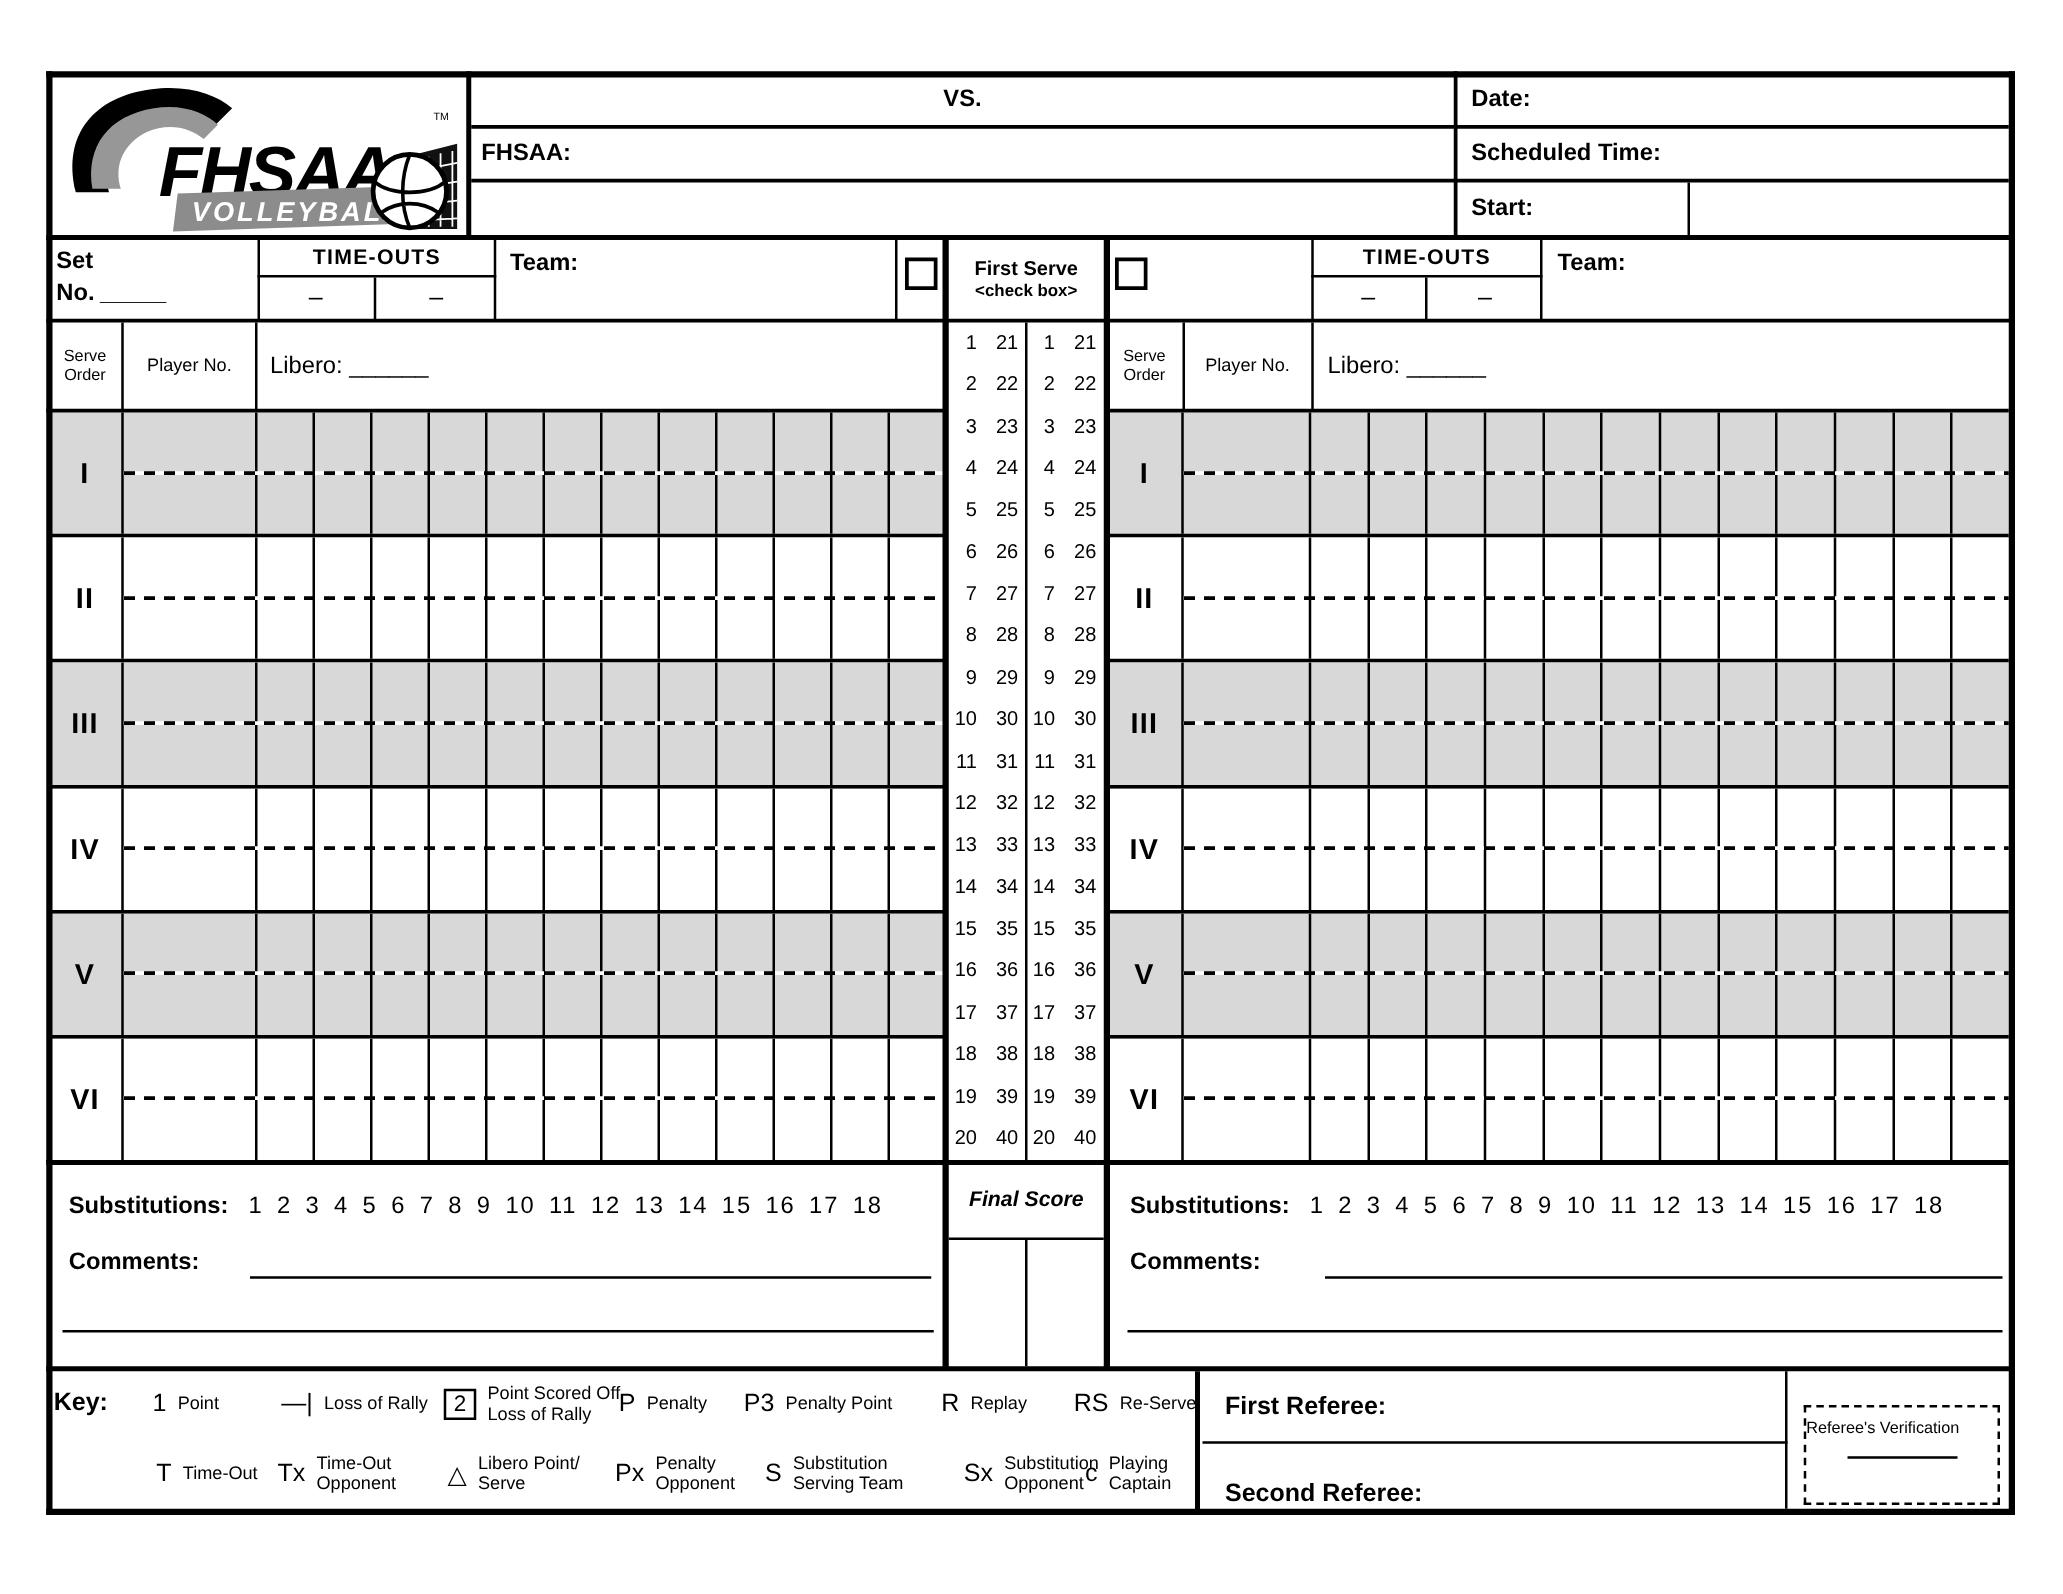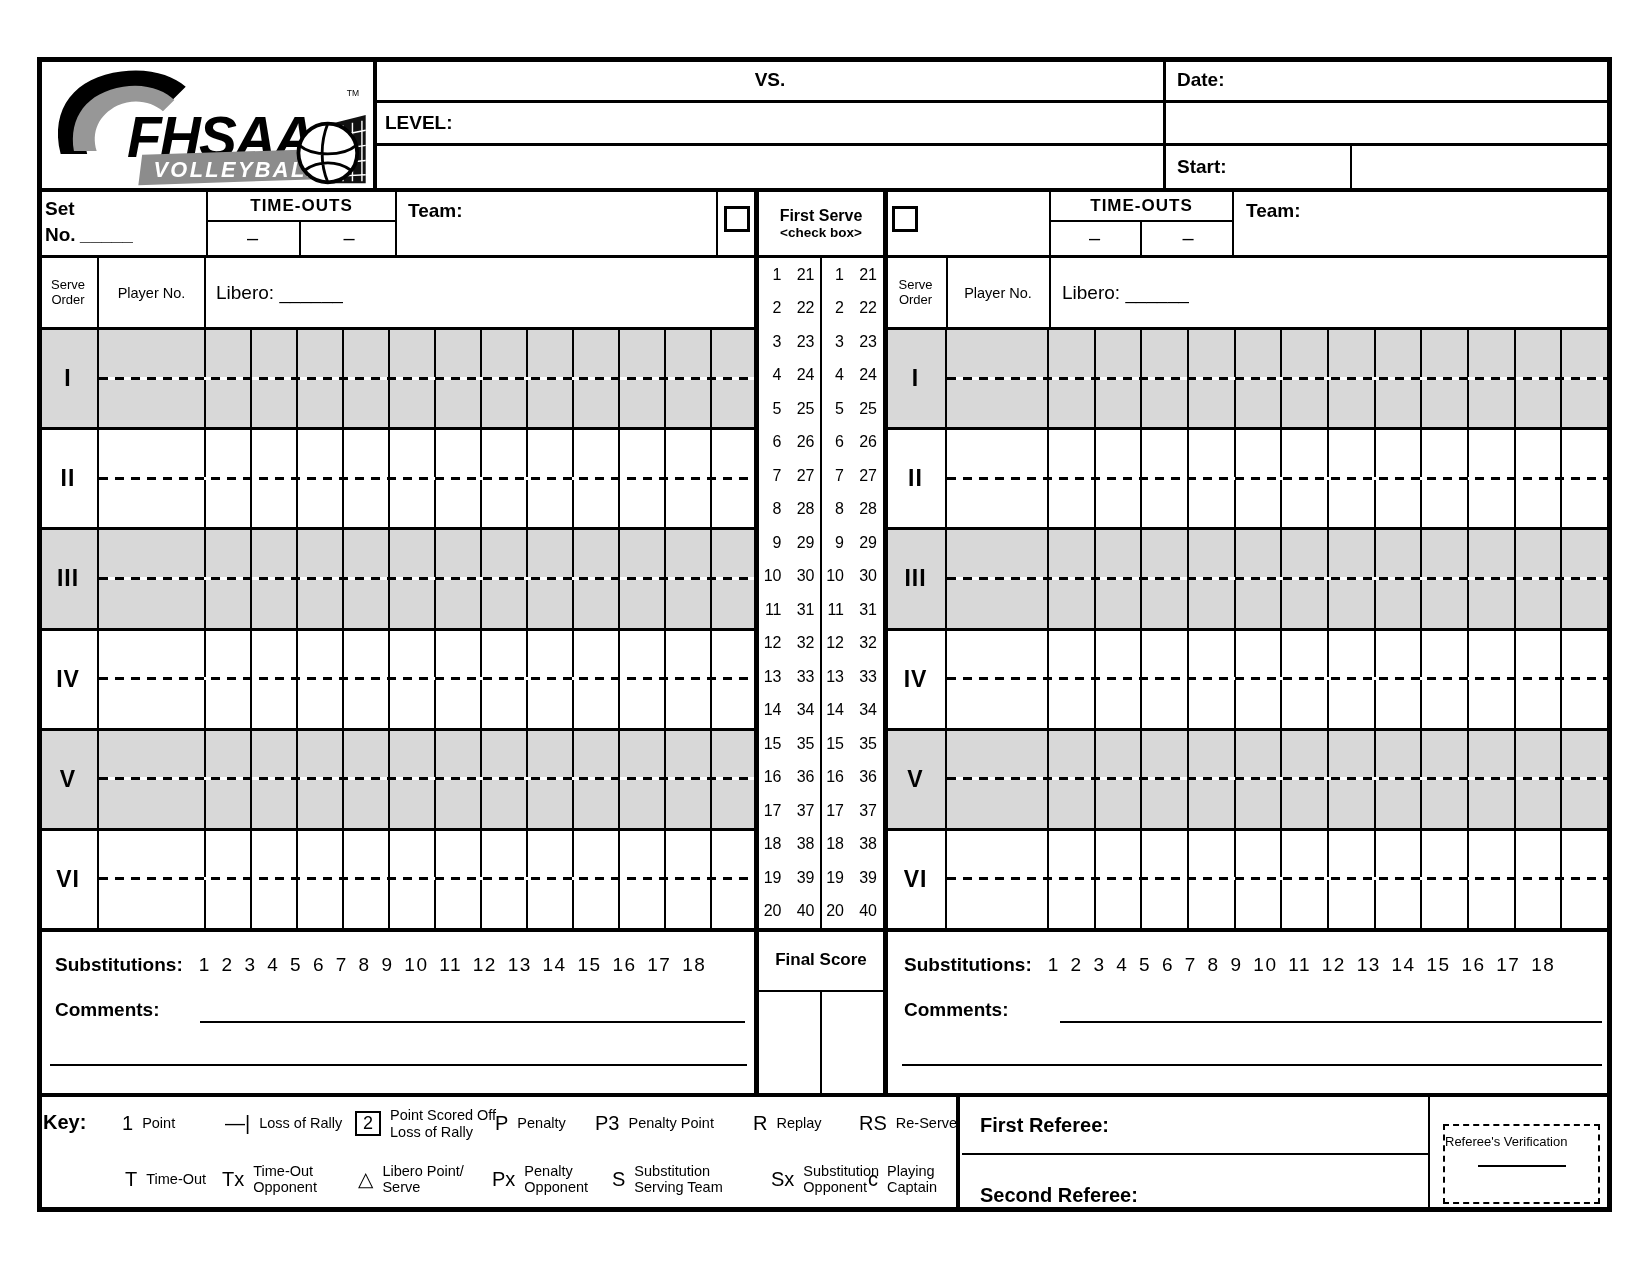--- a/index.html
+++ b/index.html
@@ -60,21 +60,24 @@
     </svg>
   </div>
 
   <div class="abs cell" style="left:377px;top:60px;width:786px;height:40px;justify-content:center;">
     <span class="lbl">VS.</span>
   </div>
   <div class="abs cell" style="left:1177px;top:60px;width:420px;height:40px;">
     <span class="lbl">Date:</span>
   </div>
   <div class="abs cell" style="left:385px;top:104px;width:770px;height:38px;">
-    <span class="lbl">LEVEL:</span>
+    <span class="lbl">FHSAA:</span>
+  </div>
+  <div class="abs cell" style="left:1177px;top:104px;width:420px;height:38px;">
+    <span class="lbl">Scheduled Time:</span>
   </div>
   <div class="abs cell" style="left:1177px;top:147px;width:165px;height:40px;">
     <span class="lbl">Start:</span>
   </div>
 
   <div class="abs" style="left:45px;top:198px;width:155px;height:56px;">
     <div class="lbl">Set</div>
     <div style="margin-top:4px;"><span class="lbl">No.</span>
       <span class="lbl">_____</span></div>
   </div>
@@ -528,21 +531,21 @@
           <span class="sn sn1">20</span>
           <span class="sn sn2">40</span>
         </div>
         <div class="score-pair">
           <span class="sn sn1">20</span>
           <span class="sn sn2">40</span>
         </div>
       </div>
     </div>
 
-  <div class="abs ctr" style="left:759px;top:930px;width:124px;height:60px;">
+  <div class="abs ctr" style="left:759px;top:930px;width:124px;height:60px;font-style:italic;">
     <span style="font-weight:bold;font-size:17px;">Final Score</span>
   </div>
   <div class="abs" style="left:759px;top:992px;width:61px;height:101px;"></div>
   <div class="abs" style="left:822px;top:992px;width:61px;height:101px;"></div>
 
   <div class="abs cell" style="left:55px;top:945px;width:695px;height:40px;">
     <span class="lbl">Substitutions:</span>
     <span class="subsnums">1 2 3 4 5 6 7 8 9 10 11 12 13 14 15 16 17 18</span>
   </div>
   <div class="abs cell" style="left:55px;top:992px;width:690px;height:36px;">

